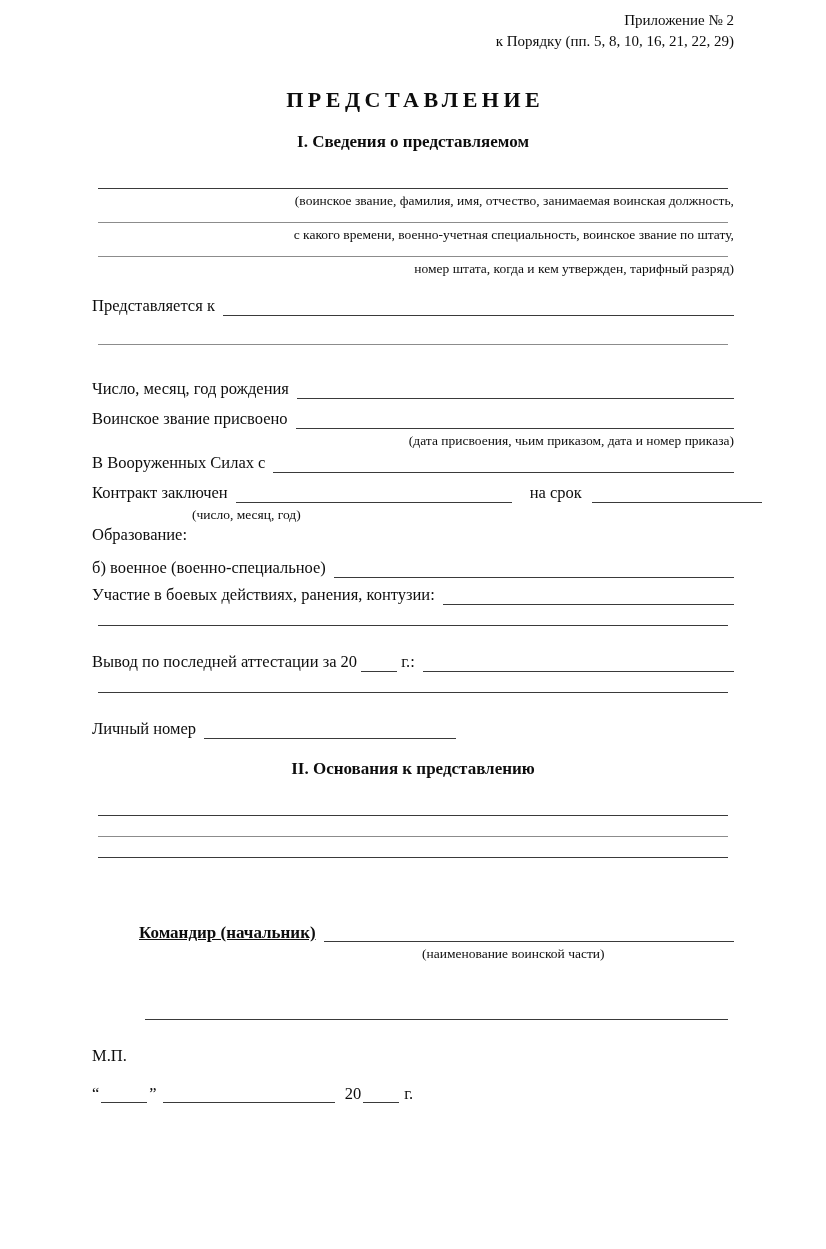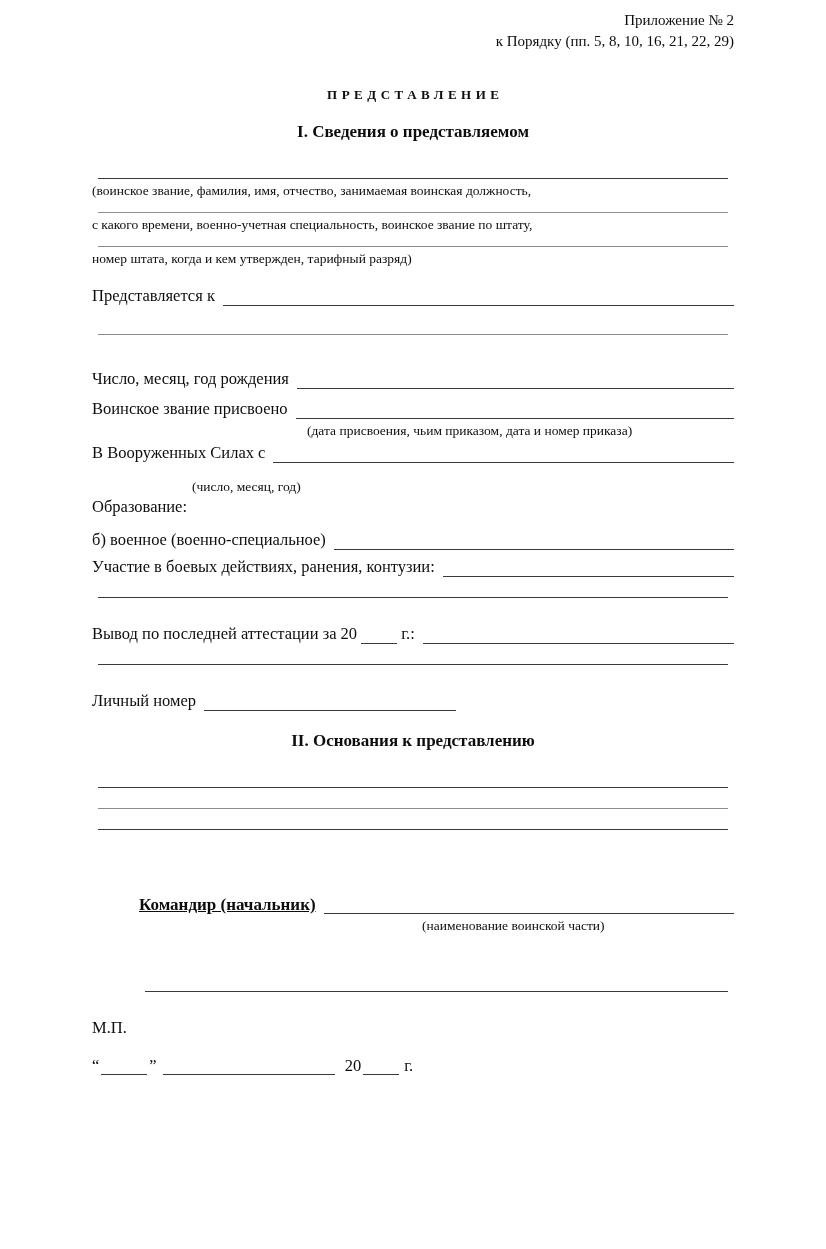--- a/index.html
+++ b/index.html
@@ -34,21 +34,21 @@
   .header .line { display: block; white-space: pre; }
   .header .recommended {
     margin-top: 24px;
     font-size: 15.5px;
   }
 
   
   .doc-title {
     margin-top: 34px;
     text-align: center;
-    font-size: 13px;
+    font-size: 22px;
     font-weight: bold;
     letter-spacing: 4.5px;
     text-indent: 4.5px;
   }
   .section-title {
     margin-top: 19px;
     text-align: center;
     font-size: 17px;
     font-weight: bold;
   }
@@ -61,21 +61,21 @@
 
   
   .rule {
     height: 0;
     border-bottom: 1.4px solid #3a3a3a;
     margin: 0 6px;
   }
   .rule.soft { border-bottom-color: #8c8c8c; }
 
   .caption {
-    text-align: left;
+    text-align: right;
     font-size: 13.5px;
     line-height: 1.35;
     padding-top: 3px;
   }
   .caption.indent-right { padding-left: 215px; }
   .caption.indent-contract { padding-left: 100px; text-align: left; }
   .caption.indent-unit { padding-left: 330px; text-align: left; }
   .caption.indent-sign { padding-left: 175px; text-align: left; }
 
   
@@ -165,20 +165,26 @@
 
   <div style="height:5px"></div>
 
   <div class="field-row">
     <span class="field-label">В Вооруженных Силах с</span>
     <span class="fill"></span>
   </div>
 
   <div class="sp-1"></div>
 
+  <div class="field-row">
+    <span class="field-label">Контракт заключен</span>
+    <span class="fill contract-date"></span>
+    <span class="field-label" style="margin-left:18px">на срок</span>
+    <span class="fill contract-term"></span>
+  </div>
   <div class="caption indent-contract">(число, месяц, год)</div>
 
   <div style="height:2px"></div>
 
   <div class="field-row">
     <span class="field-label">Образование:</span>
   </div>
 
   <div style="height:8px"></div>
 

